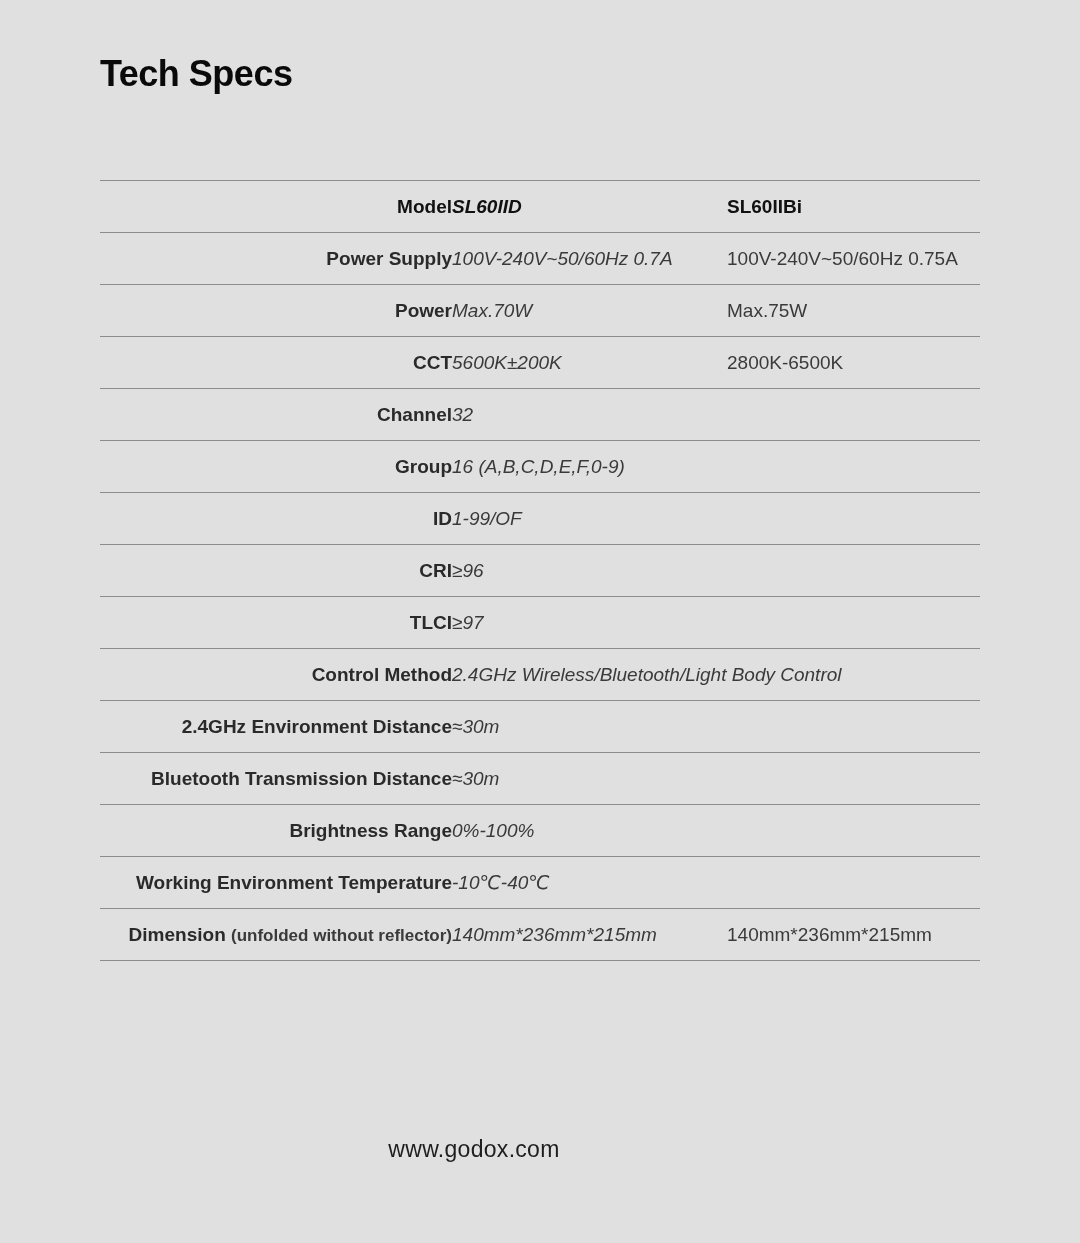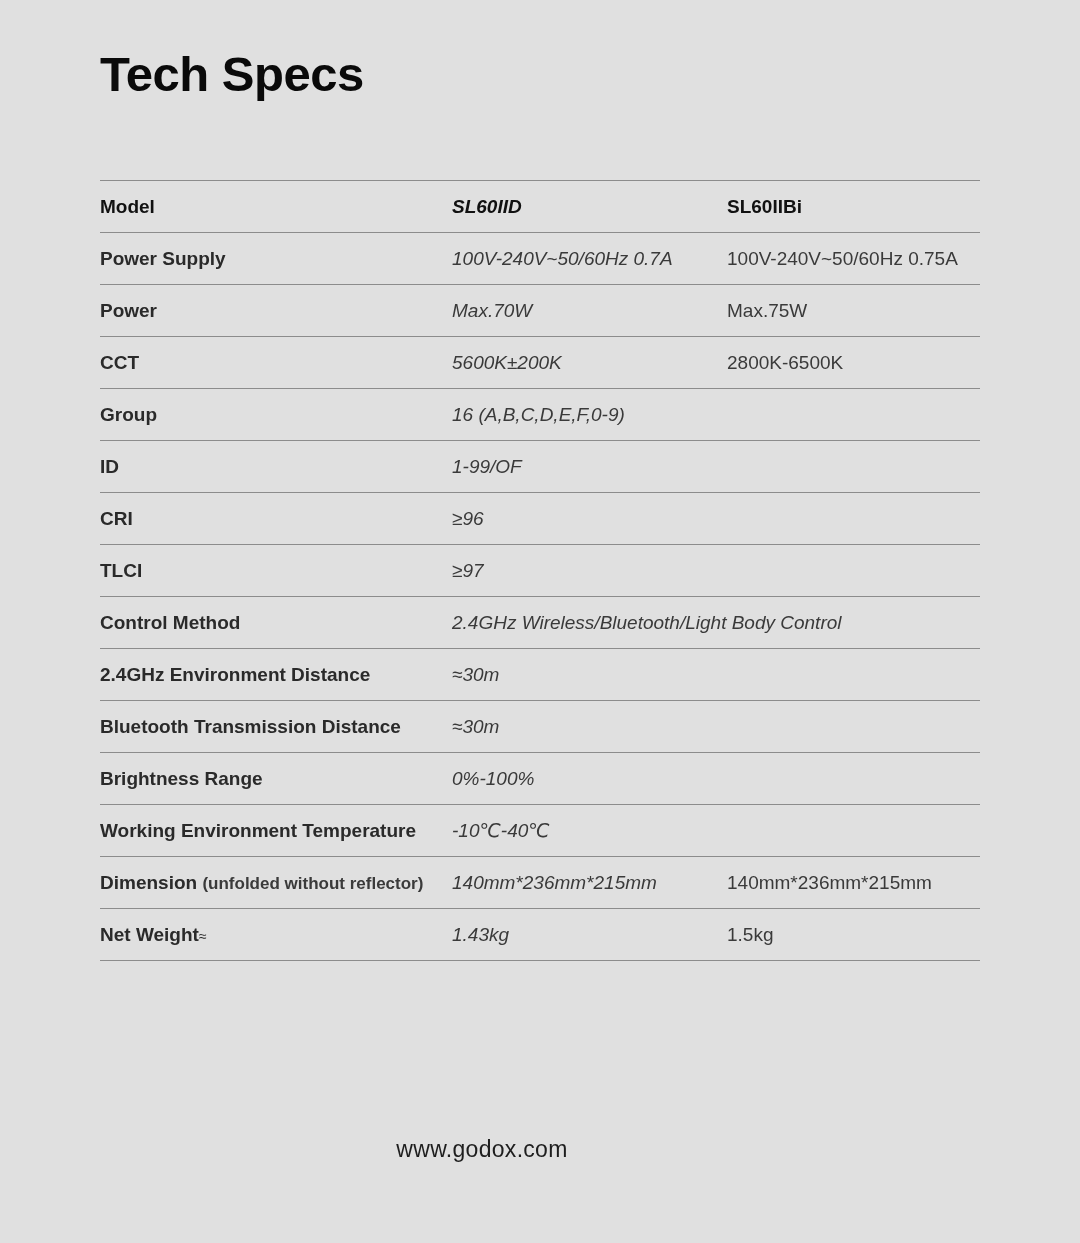--- a/index.html
+++ b/index.html
@@ -13,21 +13,21 @@
       font-family: "Liberation Sans", "DejaVu Sans", sans-serif;
       color: #333333;
       position: relative;
       overflow: hidden;
     }
     .title {
       position: absolute;
       left: 100px;
       top: 44px;
       margin: 0;
-      font-size: 49px;
+      font-size: 36px;
       font-weight: 700;
       color: #0a0a0a;
       letter-spacing: -0.5px;
       line-height: 60px;
     }
     .specs-table {
       position: absolute;
       left: 100px;
       top: 180px;
       width: 880px;
@@ -41,20 +41,21 @@
     .specs-table td {
       padding: 0;
       vertical-align: middle;
       font-size: 19px;
       white-space: nowrap;
     }
     .specs-table td.label {
       width: 352px;
       font-weight: 700;
       color: #2a2a2a;
+      text-align: right;
     }
     .specs-table td.val1 {
       width: 275px;
       color: #3a3a3a;
       font-style: italic;
     }
     .specs-table td.val2 {
       color: #3a3a3a;
     }
     .specs-table tr.header td {
@@ -72,21 +73,20 @@
     }
     .footer {
       position: absolute;
       left: 0;
       width: 948px;
       top: 1136px;
       text-align: center;
       font-size: 23px;
       color: #1e1e1e;
       letter-spacing: 0.3px;
-      margin-left: 8px;
     }
   </style>
 </head>
 <body>
 
 <h1 class="title">Tech Specs</h1>
 
 <table class="specs-table">
   <tbody>
     <tr class="header">
@@ -106,20 +106,24 @@
       <td class="val1">Max.70W</td>
       <td class="val2">Max.75W</td>
     </tr>
 
     <tr>
       <td class="label"><span>CCT</span></td>
       <td class="val1">5600K±200K</td>
       <td class="val2">2800K-6500K</td>
     </tr>
 
+    <tr>
+      <td class="label"><span>Channel</span></td>
+      <td class="val1" colspan="2">32</td>
+    </tr>
 
     <tr>
       <td class="label"><span>Group</span></td>
       <td class="val1" colspan="2">16 (A,B,C,D,E,F,0-9)</td>
     </tr>
 
     <tr>
       <td class="label"><span>ID</span></td>
       <td class="val1" colspan="2">1-99/OF</td>
     </tr>
@@ -159,21 +163,16 @@
       <td class="label"><span>Working Environment Temperature</span></td>
       <td class="val1" colspan="2">-10℃-40℃</td>
     </tr>
 
     <tr>
       <td class="label"><span>Dimension</span> <span class="note">(unfolded without reflector)</span></td>
       <td class="val1">140mm*236mm*215mm</td>
       <td class="val2">140mm*236mm*215mm</td>
     </tr>
 
-    <tr>
-      <td class="label"><span>Net Weight</span><span class="approx">≈</span></td>
-      <td class="val1">1.43kg</td>
-      <td class="val2">1.5kg</td>
-    </tr>
   </tbody>
 </table>
 
 <div class="footer">www.godox.com</div>
 
 </body></html>

